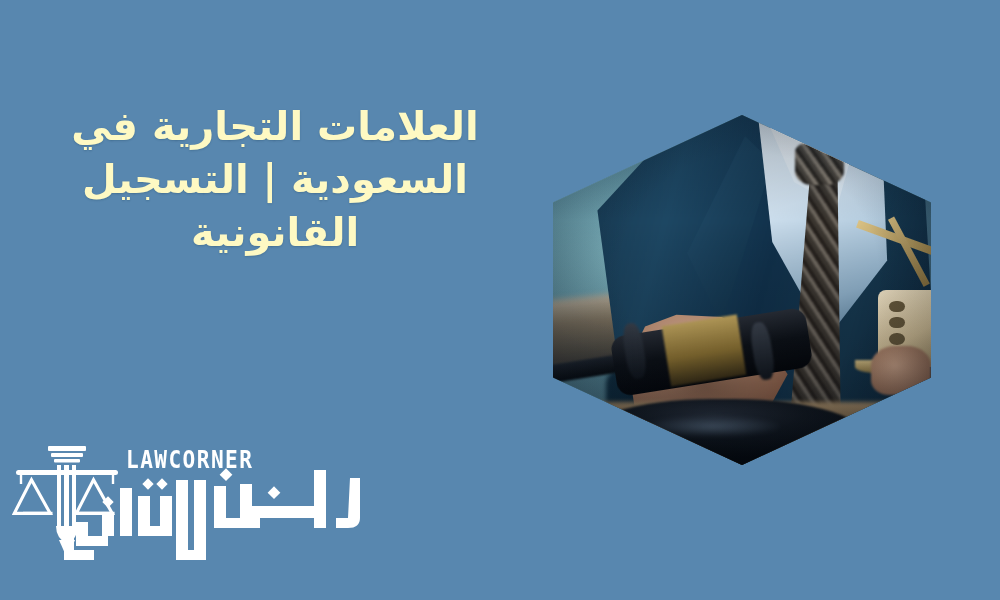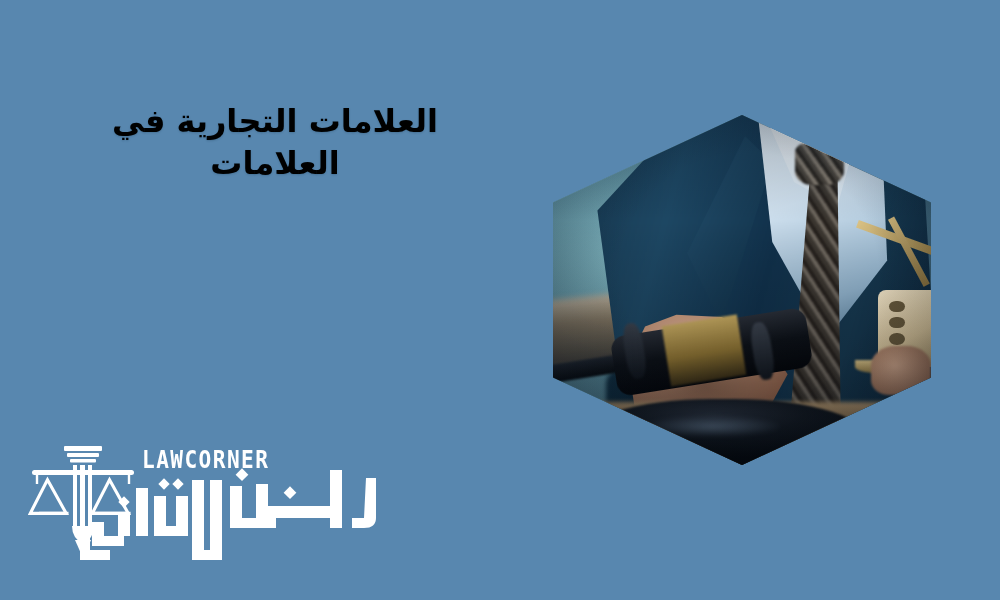--- a/index.html
+++ b/index.html
@@ -23,24 +23,24 @@
   }
 
   
   #headline {
     position: absolute;
     left: 40px;
     top: 100px;
     width: 470px;
     text-align: center;
     direction: rtl;
-    color: #000000;
+    color: #fef9c3;
     font-family: "DejaVu Sans", "Liberation Sans", sans-serif;
     font-weight: bold;
-    font-size: 32px;
+    font-size: 40px;
     line-height: 1.32;
     letter-spacing: 0px;
     text-shadow: 0 1px 2px rgba(20,50,75,0.22);
   }
   #headline .hl-line {
     display: block;
     white-space: nowrap;
   }
 
   
@@ -239,21 +239,21 @@
     filter: blur(1.3px);
   }
   .ph-grade {
     left: 0; top: 0; width: 100%; height: 100%;
     background: linear-gradient(180deg, rgba(10,28,45,.30) 0%, rgba(10,28,45,0) 30%, rgba(2,6,12,.35) 100%);
   }
 
   
   #logo {
     position: absolute;
-    left: 20px;
+    left: 4px;
     top: 438px;
     width: 360px;
     height: 130px;
   }
   #logo-mark {
     position: absolute;
     left: 8px;
     top: 2px;
     width: 110px;
     height: 118px;
@@ -283,21 +283,22 @@
 
   svg { display: block; }
 </style>
 </head>
 <body>
 
 <div id="banner">
 
   <div id="headline">
     <span class="hl-line">العلامات التجارية في</span>
-    <span class="hl-line">العلامات</span>
+    <span class="hl-line">السعودية | التسجيل</span>
+    <span class="hl-line">القانونية</span>
   </div>
 
   <div id="hex-photo">
     <div class="ph ph-wall"></div>
     <div class="ph ph-books"></div>
     <div class="ph ph-suit"></div>
     <div class="ph ph-lapel-l"></div>
     <div class="ph ph-shirt"></div>
     <div class="ph ph-collar"></div>
     <div class="ph ph-tie"></div>

